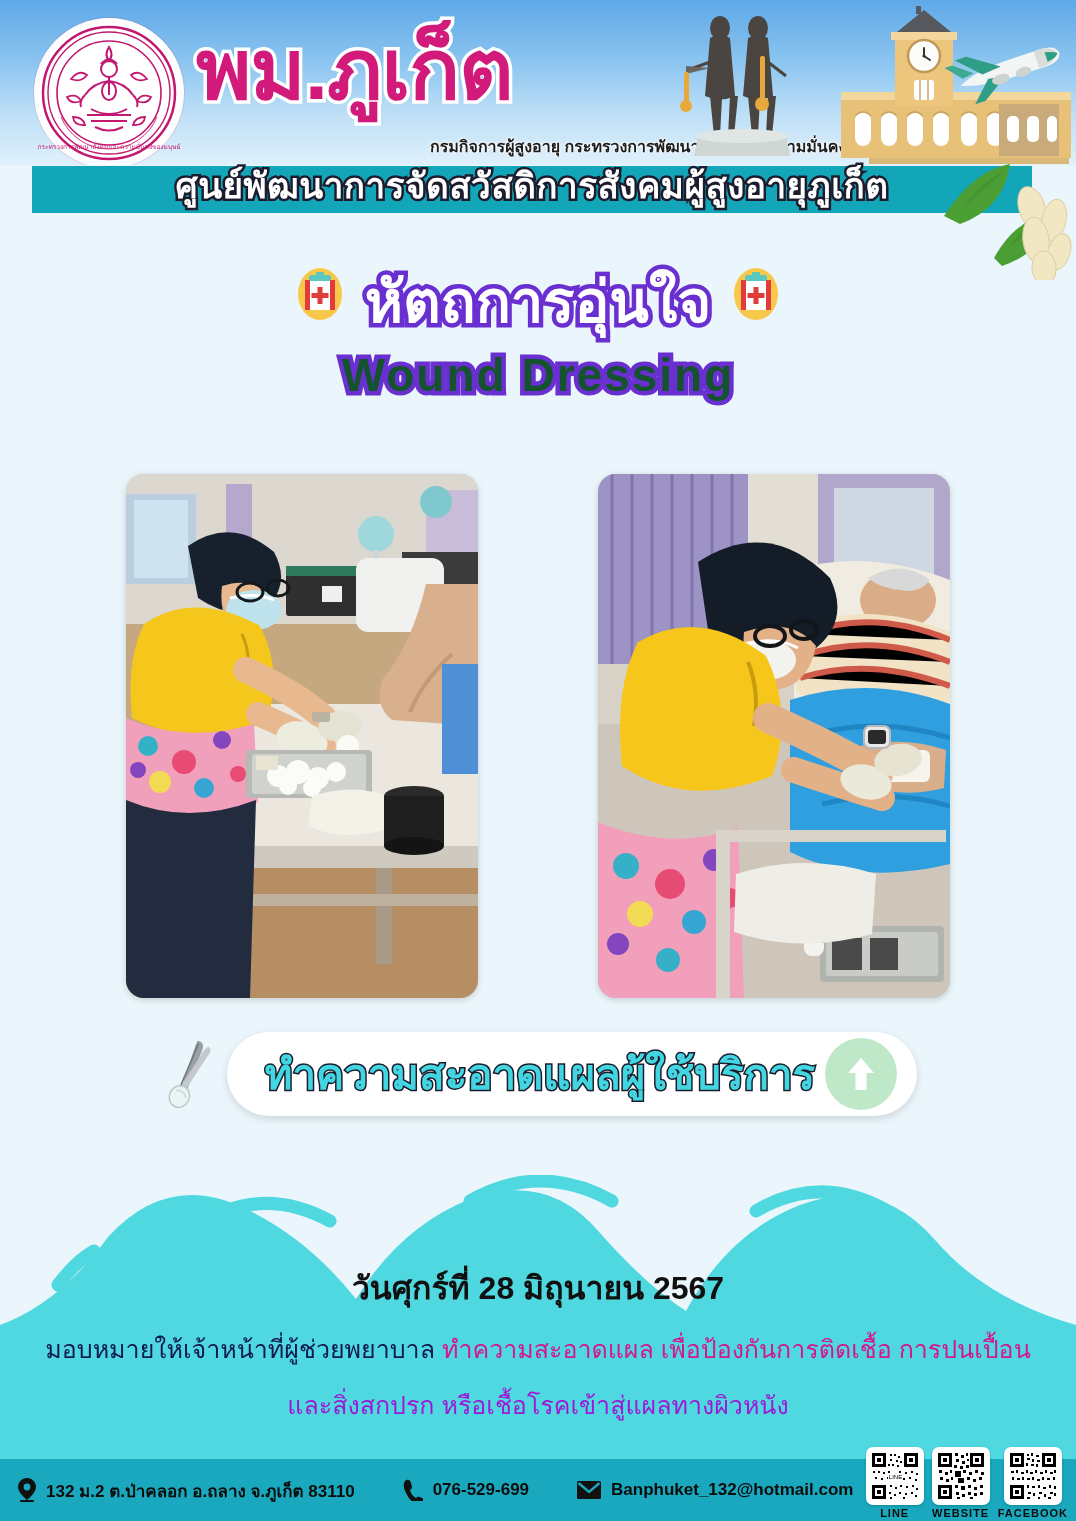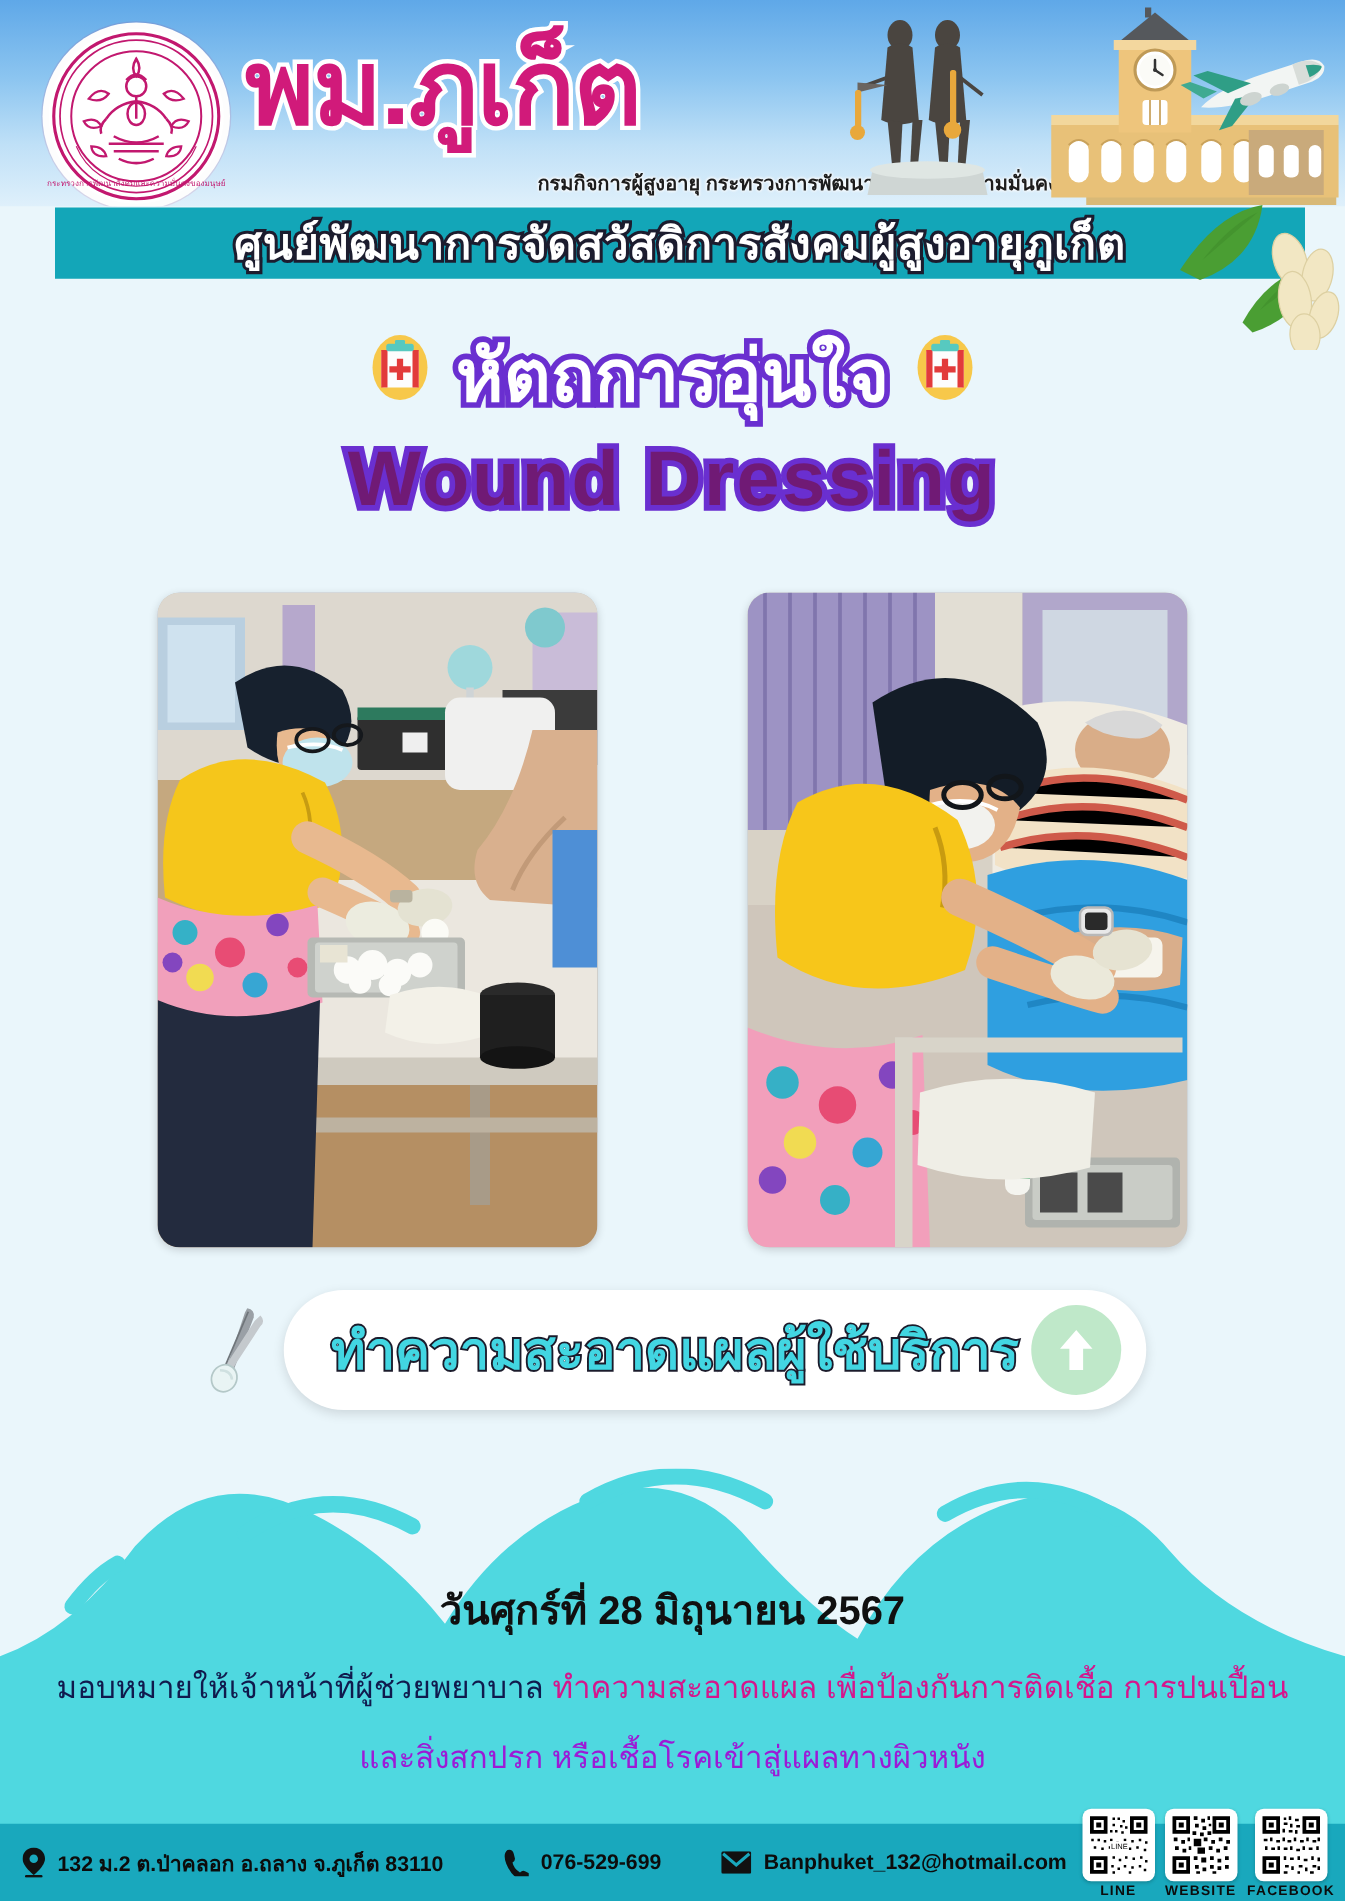--- a/index.html
+++ b/index.html
@@ -42,44 +42,44 @@
   }
 
   
   .hdr-art { position:absolute; right:0; top:0; width:440px; height:165px; }
   .statues { position:absolute; left:40px; top:10px; }
   .clocktower { position:absolute; left:175px; top:4px; }
   .plane { position:absolute; right:8px; top:28px; }
 
   
   .banner {
-    position:absolute; left:44px; top:166px;
-    width:1000px; height:57px;
+    position:absolute; left:32px; top:166px;
+    width:1000px; height:47px;
     background:#13a6b8;
-    display:flex; align-items:center; justify-content:center;
+    display:flex; align-items:flex-end; justify-content:center;
   }
   .banner-text {
     font-size:35px; font-weight:bold; color:#ffffff;
     -webkit-text-stroke:5px #1c1c2e;
     paint-order:stroke fill;
     white-space:nowrap; letter-spacing:.5px;
   }
   .jasmine { position:absolute; right:0; top:150px; width:140px; height:130px; }
 
   
   .title-wrap { position:absolute; top:268px; left:0; width:1076px; text-align:center; }
   .title-row { display:flex; align-items:flex-start; justify-content:center; gap:22px; }
   .title-th {
     font-size:58px; font-weight:bold; color:#ffffff;
     -webkit-text-stroke:9px #6a2fd0;
     paint-order:stroke fill;
     line-height:1.18;
   }
   .title-en {
-    font-size:62px; font-weight:bold; color:#701a75;
+    font-size:46px; font-weight:bold; color:#14532d;
     -webkit-text-stroke:9px #6a2fd0;
     paint-order:stroke fill;
     letter-spacing:2px; margin-top:14px; line-height:1.1;
   }
   .kit { width:46px; height:52px; flex:0 0 auto; }
 
   
   .photos { position:absolute; top:474px; left:0; width:1076px;
             display:flex; justify-content:center; gap:120px; }
   .photo {
@@ -87,21 +87,21 @@
     position:relative; background:#c9cdd4;
     box-shadow:0 2px 7px rgba(0,0,0,.16);
   }
   .photo svg { display:block; width:100%; height:100%; }
 
   
   .caption-row { position:absolute; top:1032px; left:0; width:1076px;
                  display:flex; align-items:center; justify-content:center; }
   .tweezers { width:58px; height:76px; margin-right:10px; }
   .pill {
-    width:690px; height:96px; border-radius:50px; background:#ffffff;
+    width:690px; height:84px; border-radius:50px; background:#ffffff;
     box-shadow:0 3px 9px rgba(0,0,0,.13);
     display:flex; align-items:center; justify-content:center;
     position:relative; padding-right:64px;
   }
   .pill-text {
     font-size:42px; font-weight:bold; color:#42d6e2;
     -webkit-text-stroke:3px #1b1b2b;
     paint-order:stroke fill;
     white-space:nowrap;
   }

